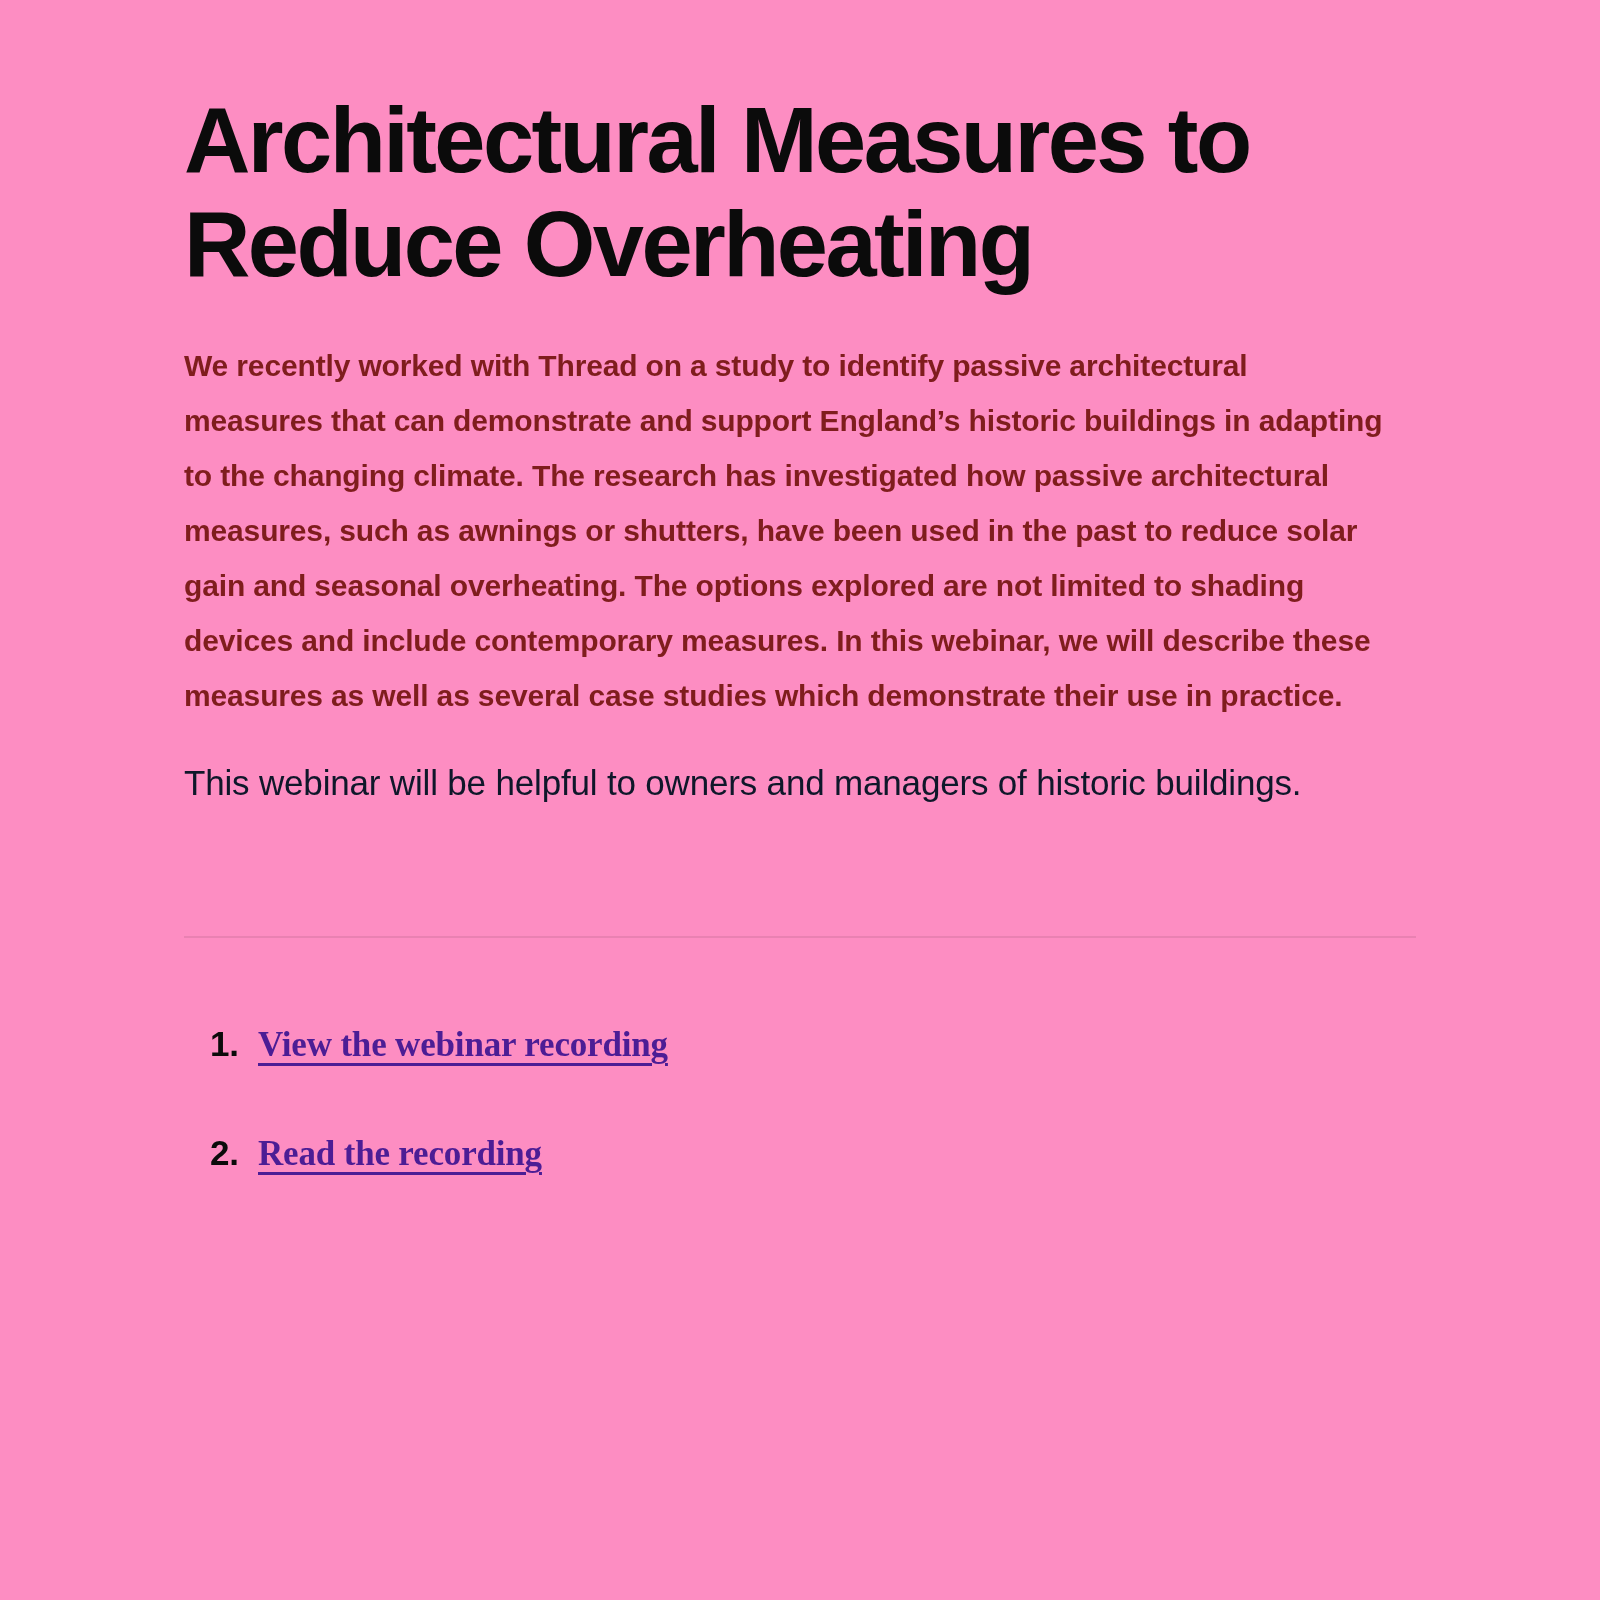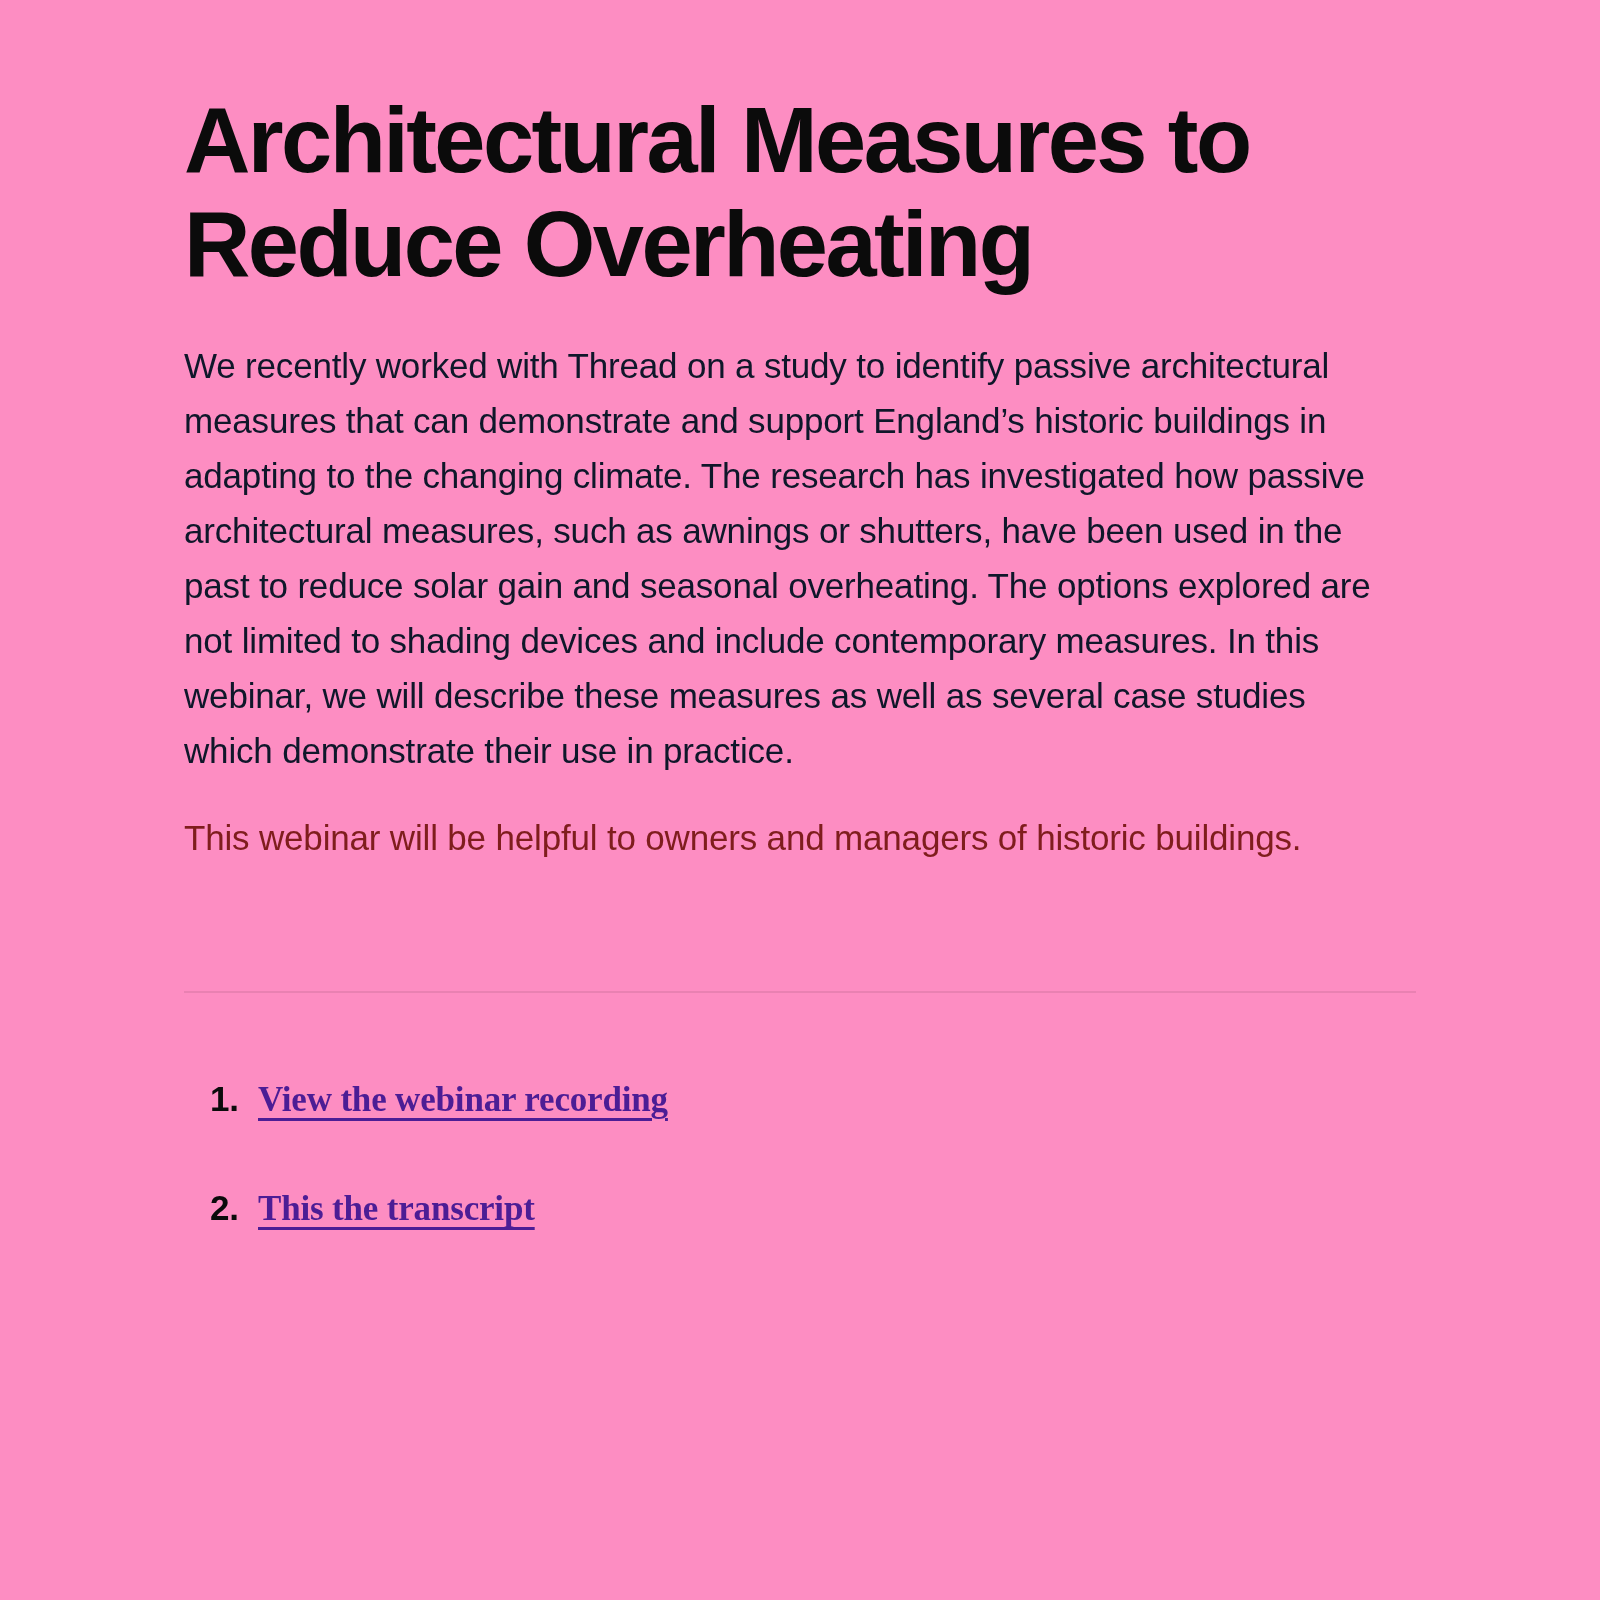--- a/index.html
+++ b/index.html
@@ -23,33 +23,33 @@
     margin: 0;
     font-size: 92px;
     line-height: 104px;
     font-weight: 700;
     letter-spacing: -0.028em;
     color: #0b0b0b;
   }
   .intro-paragraph {
     margin: 42px 0 0 0;
     width: 1205px;
-    font-size: 35px;
+    font-size: 30px;
     line-height: 55px;
-    font-weight: 400;
+    font-weight: 700;
     letter-spacing: -0.005em;
-    color: #0f172a;
+    color: #7f1d1d;
   }
   .audience-paragraph {
     margin: 32px 0 0 0;
     font-size: 35px;
     line-height: 55px;
     font-weight: 400;
     letter-spacing: -0.005em;
-    color: #7f1d1d;
+    color: #0f172a;
   }
   .divider {
     margin: 126px 0 0 0;
     border: none;
     border-top: 2px solid rgba(0, 0, 0, 0.08);
     width: 100%;
     height: 0;
   }
   .resource-list {
     margin: 78px 0 0 0;
@@ -93,17 +93,17 @@
 
   <hr class="divider">
 
   <ol class="resource-list">
     <li class="resource-item">
       <span class="item-number">1.</span>
       <a class="resource-link">View the webinar recording</a>
     </li>
     <li class="resource-item">
       <span class="item-number">2.</span>
-      <a class="resource-link">This the transcript</a>
+      <a class="resource-link">Read the recording</a>
     </li>
   </ol>
 
 </div>
 
 </body></html>

